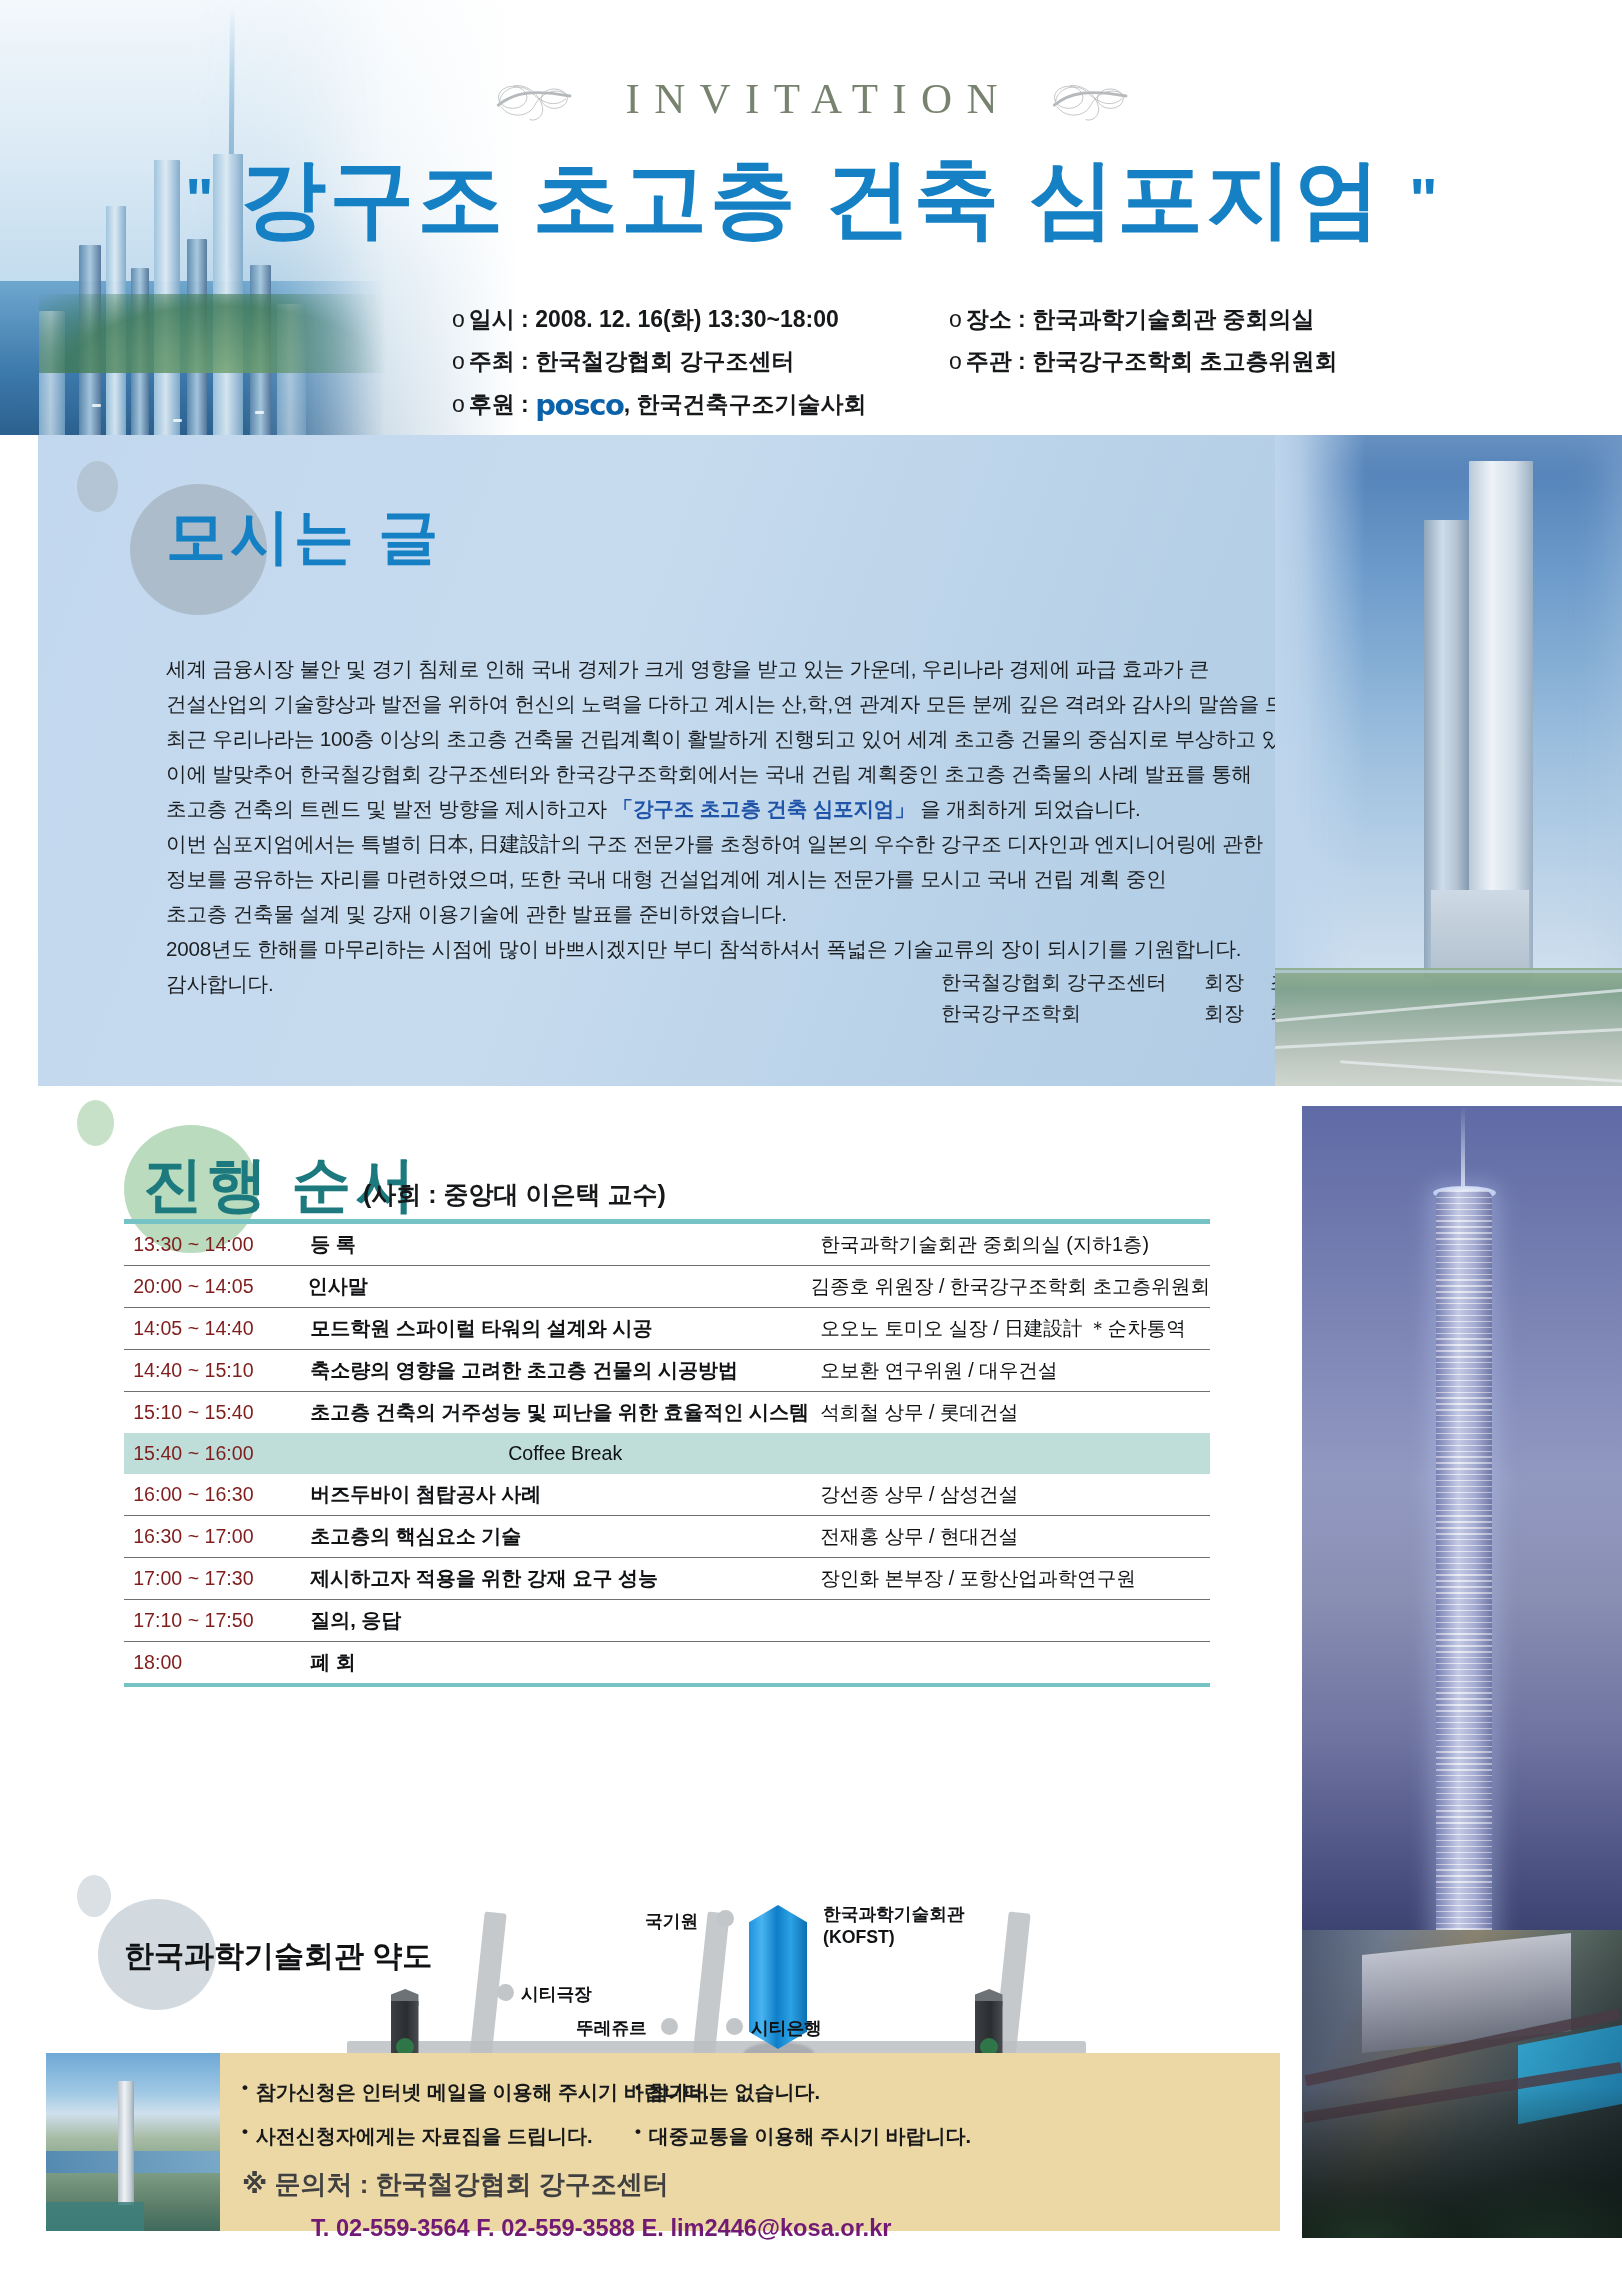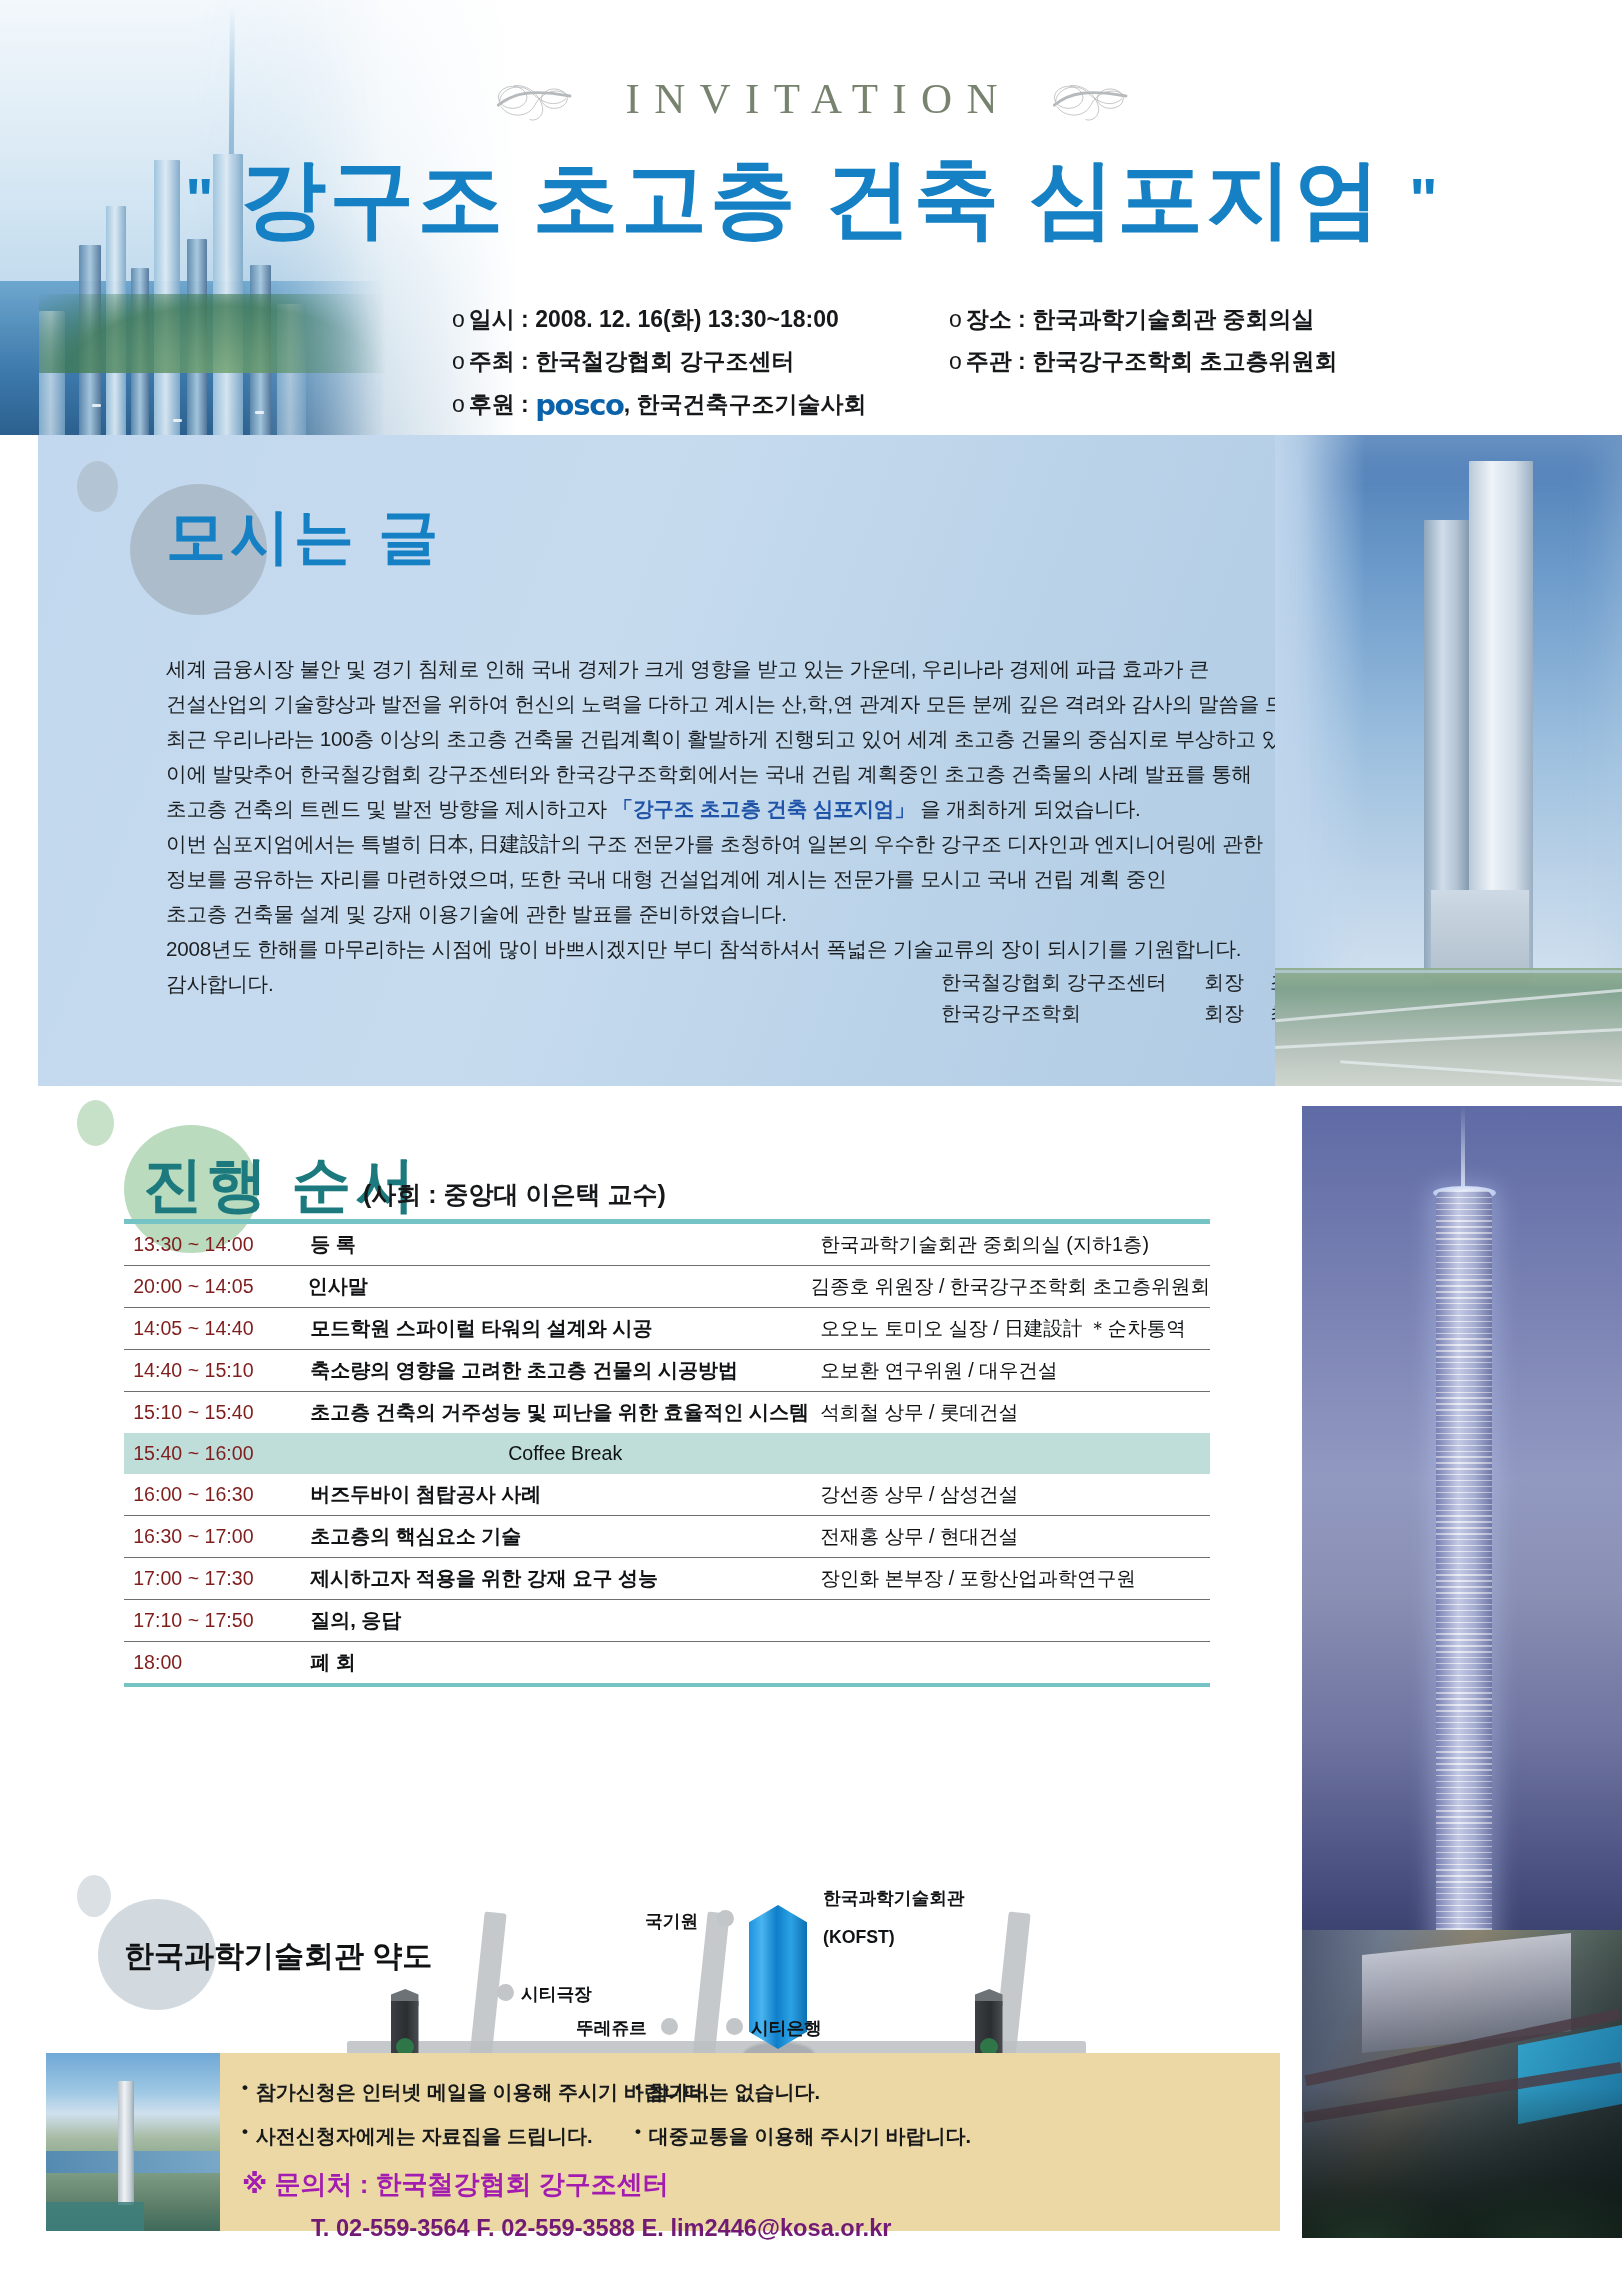--- a/index.html
+++ b/index.html
@@ -163,21 +163,21 @@
      background:linear-gradient(to right,#b9c3cb,#eef2f5 40%,#c9d3da 75%,#9aa6b0);}
   #ft-river{position:absolute;left:0;top:98px;width:174px;height:22px;
      background:linear-gradient(100deg,#4f87b4,#78a9ce);opacity:.9;}
   #ft-lake{position:absolute;left:0;top:149px;width:98px;height:29px;background:#3d7f7c;opacity:.85;}
   #footer-body{left:196px;top:0;width:1038px;height:178px;}
   .bul{display:flex;align-items:flex-start;font-size:20px;color:#16181a;font-weight:700;white-space:nowrap;}
   .bul i{font-style:normal;margin-right:7.9px;font-size:17px;line-height:1;}
   #notes{padding-top:26px;}
   .note-line{display:flex;margin-bottom:17px;}
   .note-line .a{width:393px;}
-  #contact{margin-top:15.7px;font-size:26px;font-weight:700;color:#a21caf;white-space:nowrap;}
+  #contact{margin-top:15.7px;font-size:26px;font-weight:700;color:#404040;white-space:nowrap;}
   #contact-tel{margin-top:13px;margin-left:69px;font-size:23.6px;font-weight:700;color:#701a75;white-space:nowrap;}
 
   
   #night-photo{
     left:1302px;top:1106px;width:321px;height:1132px;
     background:
       linear-gradient(to bottom,
         #5f6ba6 0%, #6f78ad 10%, #8189b8 22%, #9299c1 33%,
         #8a8fb4 43%, #6e73a0 56%, #4a5080 68%, #2f3660 78%,
         #23294c 86%, #1b2040 93%, #141931 100%);
@@ -409,21 +409,21 @@
     <div id="map-blob-lg"></div>
     <div id="map-title">한국과학기술회관 약도</div>
 
     <div class="road h" style="left:347px;top:170px;width:739px;"></div>
     <div class="road v" style="left:471px;top:41px;height:262px;transform:rotate(6deg);"></div>
     <div class="road v" style="left:694px;top:41px;height:262px;transform:rotate(6deg);"></div>
     <div class="road v" style="left:995px;top:41px;height:262px;transform:rotate(6deg);"></div>
 
     <div id="kofst-shadow" style="left:743px;top:171px;"></div>
     <div id="kofst-bldg" style="left:749px;top:34px;"></div>
-    <div class="mlabel" style="left:823px;top:15px;">한국과학기술회관</div>
+    <div class="mlabel" style="left:823px;top:31px;">한국과학기술회관</div>
     <div class="mlabel" style="left:823px;top:56px;">(KOFST)</div>
 
     <div class="dot" style="left:717px;top:39px;"></div>
     <div class="mlabel" style="left:645px;top:38px;">국기원</div>
 
     <div class="dot" style="left:497px;top:113px;"></div>
     <div class="mlabel" style="left:521px;top:111px;">시티극장</div>
 
     <div class="dot" style="left:661px;top:147px;"></div>
     <div class="mlabel" style="left:576px;top:145px;">뚜레쥬르</div>

